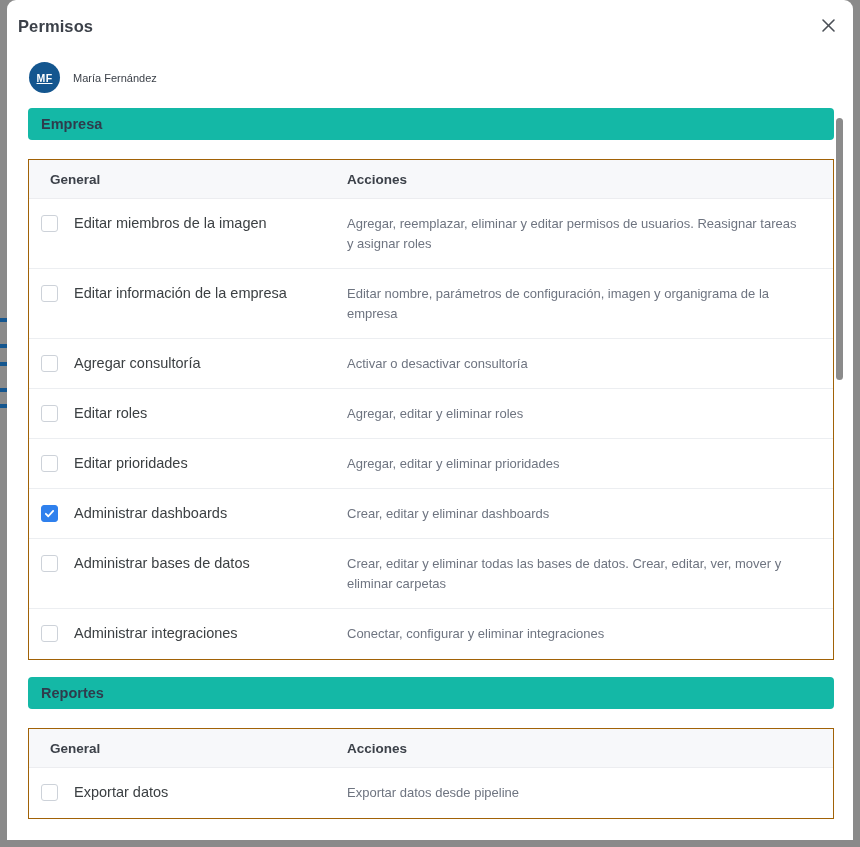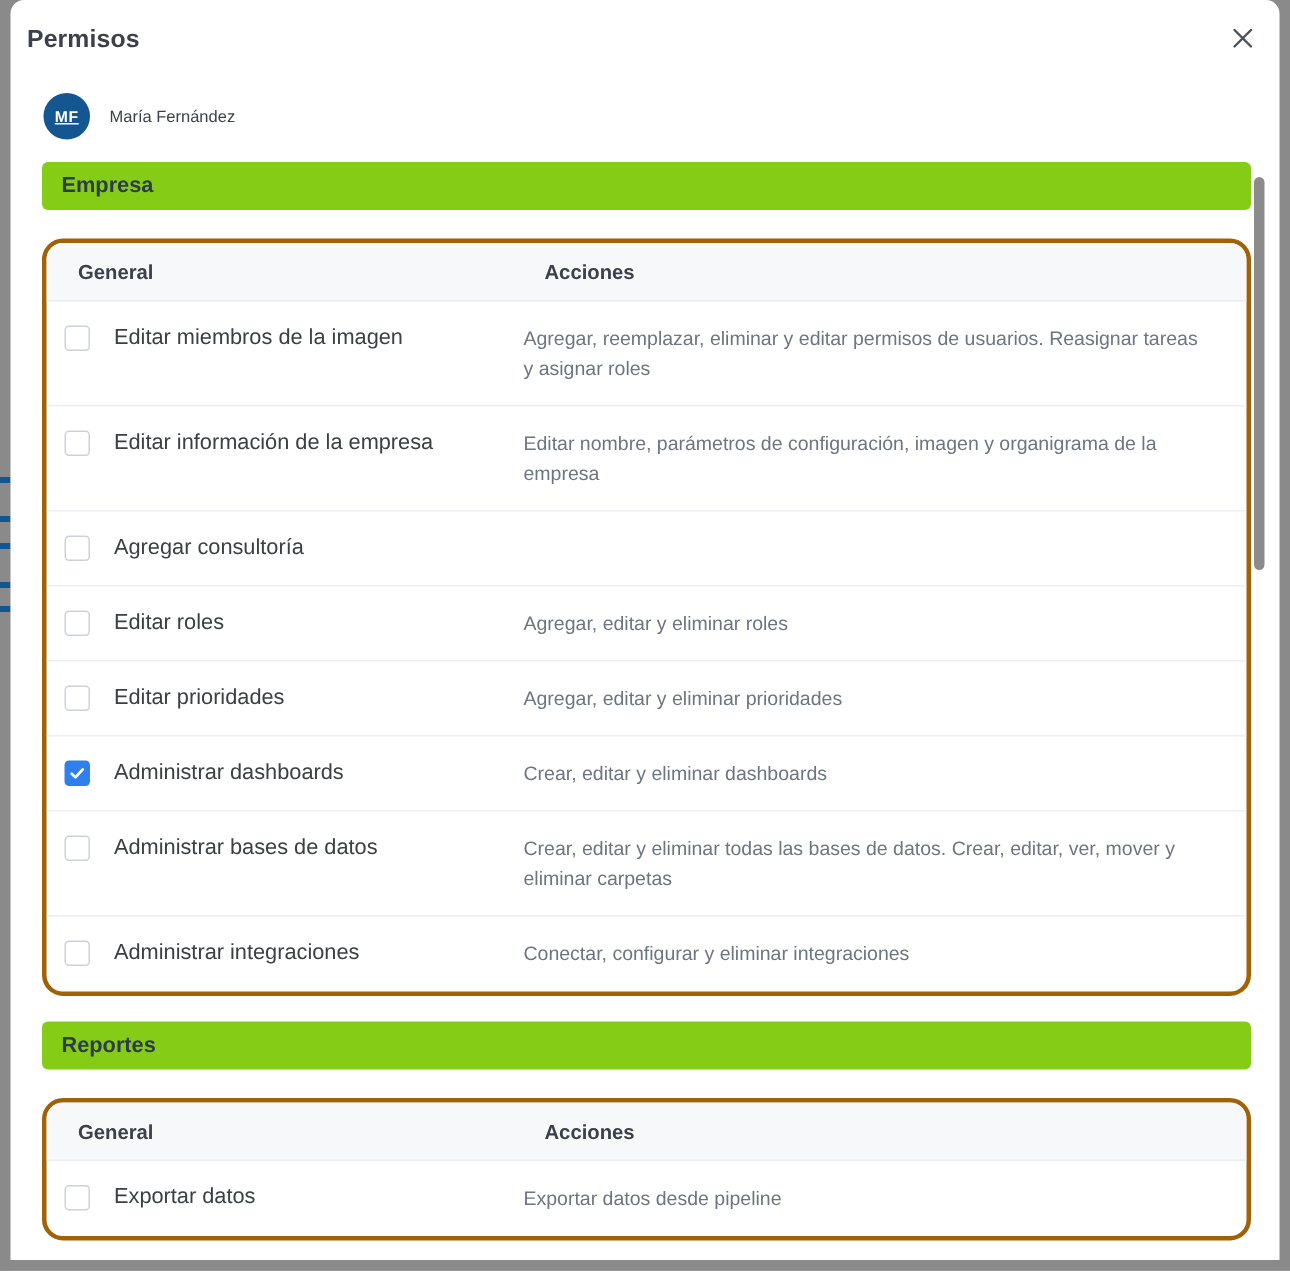--- a/index.html
+++ b/index.html
@@ -108,36 +108,36 @@
     width: 846px;
     height: 732px;
     overflow: hidden;
   }
   .scroll-inner {
     position: relative;
     padding: 0 19px 0 21px;
   }
 
   .section-header {
-    background: #84cc16;
+    background: #14b8a6;
     border-radius: 4px;
     height: 32px;
     display: flex;
     align-items: center;
     padding-left: 13px;
     font-size: 14.5px;
     font-weight: bold;
     color: #2f3b4c;
     margin-bottom: 19px;
   }
   .section-gap { height: 17px; }
 
   .perm-card {
-    border: 3px solid #a16207;
-    border-radius: 14px;
+    border: 1px solid #a16207;
+    border-radius: 0;
     background: #ffffff;
     overflow: hidden;
   }
   .perm-card-head {
     display: flex;
     background: #f7f8fa;
     height: 39px;
     align-items: center;
     border-bottom: 1px solid #ecedf0;
   }
@@ -146,21 +146,20 @@
     padding-left: 21px;
     font-size: 13.5px;
     font-weight: bold;
     color: #3c4149;
   }
   .col-acciones {
     flex: 1;
     font-size: 13.5px;
     font-weight: bold;
     color: #3c4149;
-    margin-left: 14px;
   }
 
   .perm-row {
     display: flex;
     align-items: flex-start;
     border-bottom: 1px solid #eceef1;
     padding: 15px 0 14px 0;
     min-height: 50px;
   }
   .perm-row:last-child { border-bottom: none; justify-content: flex-end; }
@@ -272,20 +271,21 @@
               <div class="checkbox"></div>
               <div class="perm-label">Editar información de la empresa</div>
             </div>
             <div class="perm-desc">Editar nombre, parámetros de configuración, imagen y organigrama de la empresa</div>
           </div>
           <div class="perm-row">
             <div class="perm-left">
               <div class="checkbox"></div>
               <div class="perm-label">Agregar consultoría</div>
             </div>
+            <div class="perm-desc">Activar o desactivar consultoría</div>
           </div>
           <div class="perm-row">
             <div class="perm-left">
               <div class="checkbox"></div>
               <div class="perm-label">Editar roles</div>
             </div>
             <div class="perm-desc">Agregar, editar y eliminar roles</div>
           </div>
           <div class="perm-row">
             <div class="perm-left">

